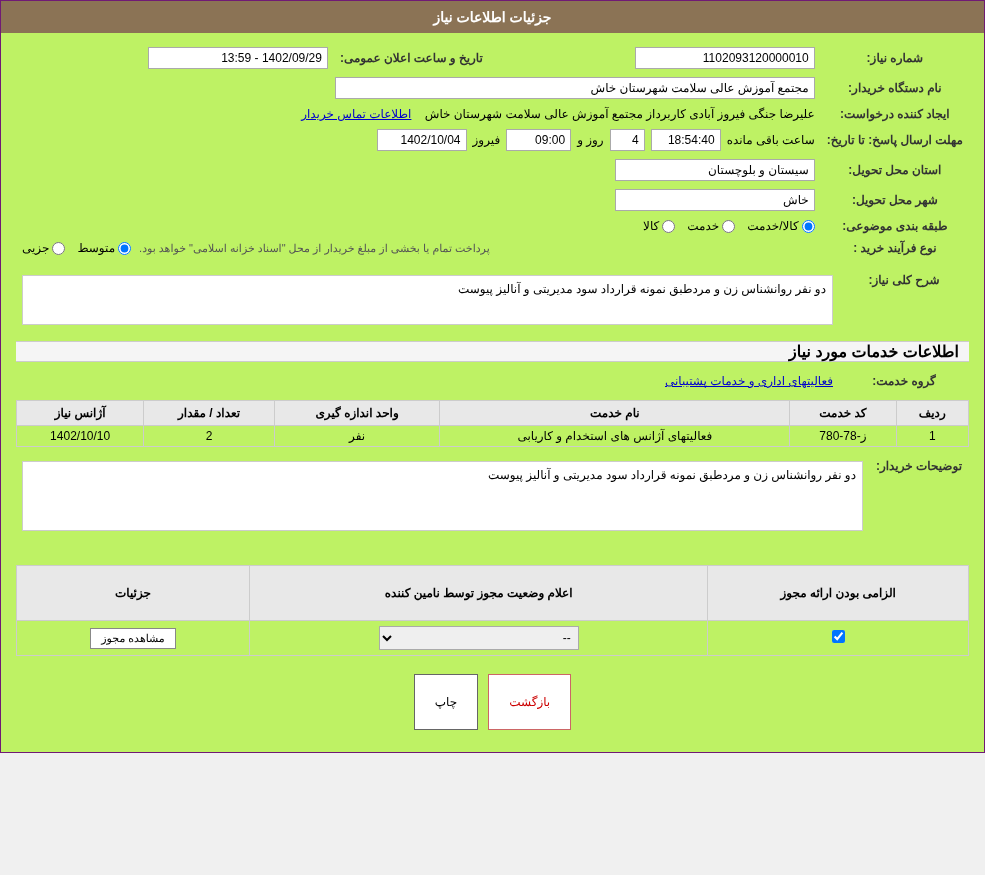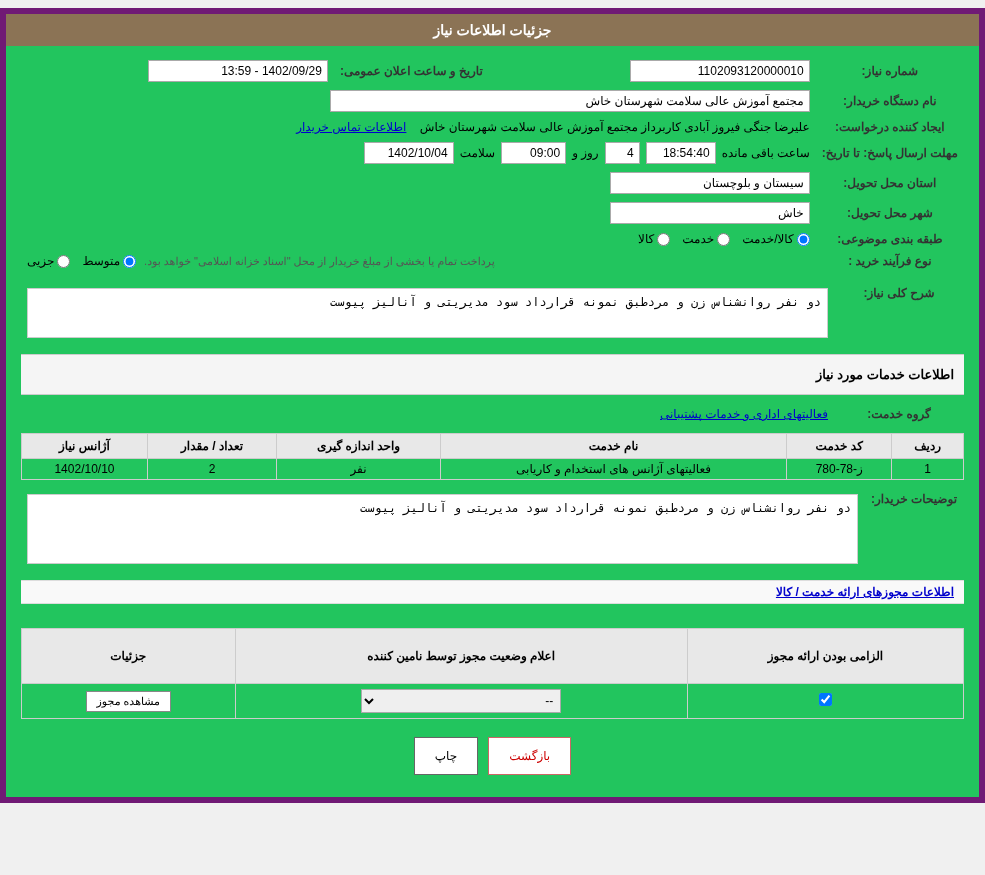--- a/index.html
+++ b/index.html
@@ -4,23 +4,23 @@
   <style>
     * { box-sizing: border-box; margin: 0; padding: 0; }
     body {
       font-family: Tahoma, Arial, sans-serif;
       font-size: 12px;
       background: #f0f0f0;
       direction: rtl;
     }
     .page-wrapper {
       max-width: 985px;
-      margin: 8px auto;
-      background: #22c55e;
-      border: 6px solid #701a75;
+      margin: 0 auto;
+      background: #bef264;
+      border: 1px solid #701a75;
     }
     .page-header {
       background: #8B7355;
       color: #fff;
       text-align: center;
       padding: 8px 12px;
       font-size: 14px;
       font-weight: bold;
     }
     .content {
@@ -57,23 +57,23 @@
     .link-blue { color: #0000cc; text-decoration: underline; cursor: pointer; }
     .row-flex {
       display: flex;
       align-items: center;
       gap: 6px;
     }
     .section-title {
       background: #f5f5f5;
       border-top: 1px solid #ccc;
       border-bottom: 1px solid #ccc;
-      padding: 12px 10px;
-      font-weight: bold;
-      font-size: 13px;
+      padding: 0 10px;
+      font-weight: bold;
+      font-size: 16px;
       margin: 8px 0;
       text-align: right;
     }
     .sub-section-title {
       background: #f9f9f9;
       border-top: 1px solid #ddd;
       border-bottom: 1px solid #ddd;
       padding: 4px 10px;
       font-weight: bold;
       font-size: 12px;
@@ -111,31 +111,30 @@
       gap: 3px;
     }
     .shrh-section {
       border: 1px solid #ccc;
       padding: 6px;
       margin: 4px 0;
       min-height: 50px;
       text-align: right;
       direction: rtl;
       background: #fff;
-      font-family: Liberation Mono, monospace;
     }
     .footer-buttons {
       text-align: center;
       padding: 12px;
       display: flex;
       justify-content: center;
       gap: 10px;
     }
     .btn {
-      padding: 11px 20px;
+      padding: 20px 20px;
       font-family: Tahoma, Arial, sans-serif;
       font-size: 12px;
       cursor: pointer;
       border: 1px solid #888;
     }
     .btn-print {
       background: #fff;
       border-color: #666;
     }
     .btn-back {
@@ -151,21 +150,21 @@
     }
     .permissions-table th {
       background: #e8e8e8;
       border: 1px solid #ccc;
       padding: 20px 8px;
       text-align: center;
       font-weight: bold;
     }
     .permissions-table td {
       border: 1px solid #ccc;
-      padding: 5px 8px;
+      padding: 5px 16px;
       text-align: center;
     }
     .select-field {
       border: 1px solid #aaa;
       padding: 3px;
       font-size: 12px;
       font-family: Tahoma, Arial, sans-serif;
       direction: rtl;
       width: 200px;
     }
@@ -220,21 +219,21 @@
           &nbsp;&nbsp;
           <a class="link-blue">اطلاعات تماس خریدار</a>
         </td>
       </tr>
 
       <tr>
         <td class="label-cell">مهلت ارسال پاسخ: تا تاریخ:</td>
         <td class="value-cell" colspan="3">
           <div class="row-flex" style="flex-direction: row-reverse; justify-content: flex-end;">
             <input type="text" class="input-field" style="width: 90px;" readonly="" value="1402/10/04">
-            <span>سلامت</span>
+            <span>فیروز</span>
             <input type="text" class="input-field" style="width: 65px;" readonly="" value="09:00">
             <span>روز و</span>
             <input type="text" class="input-field" style="width: 35px;" readonly="" value="4">
             <input type="text" class="input-field" style="width: 70px;" readonly="" value="18:54:40">
             <span>ساعت باقی مانده</span>
           </div>
         </td>
       </tr>
 
       <tr>
@@ -347,23 +346,20 @@
         <td class="label-cell" style="vertical-align:top; padding-top:6px; width:100px;">توضیحات خریدار:</td>
         <td class="value-cell">
           <div class="shrh-section" style="min-height:70px;">
             <span>دو نفر روانشناس زن و مردطبق نمونه قرارداد سود مدیریتی و آنالیز پیوست</span>
           </div>
         </td>
       </tr>
     </tbody>
       </table>
 
-    <div class="sub-section-title">
-      <a class="link-blue">اطلاعات مجوزهای ارائه خدمت / کالا</a>
-    </div>
 
     <div style="height:12px;"></div>
 
     <table class="permissions-table">
       <thead>
         <tr>
           <th>الزامی بودن ارائه مجوز</th>
           <th>اعلام وضعیت مجوز توسط نامین کننده</th>
           <th>جزئیات</th>
         </tr>

